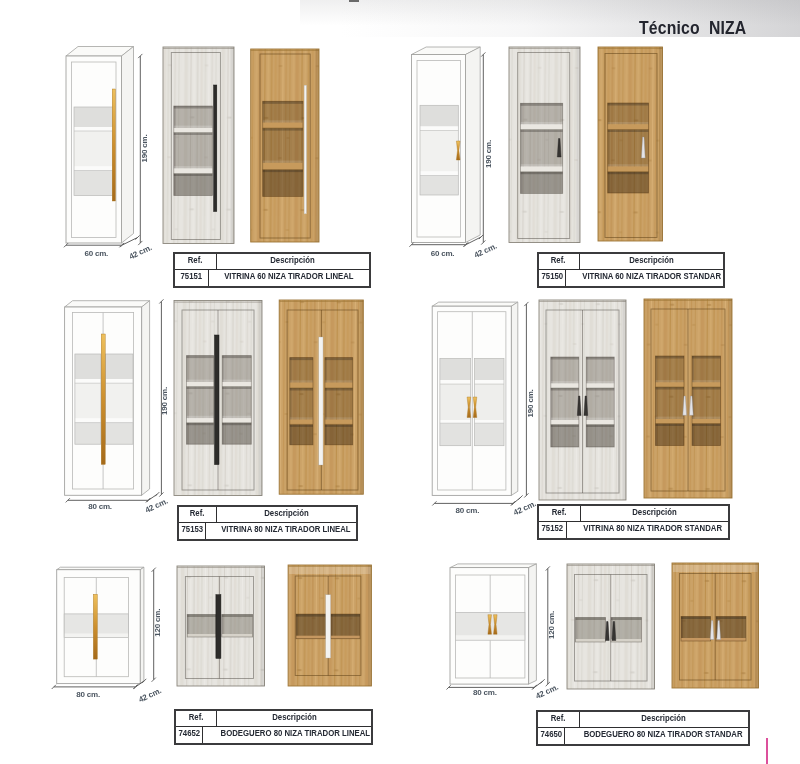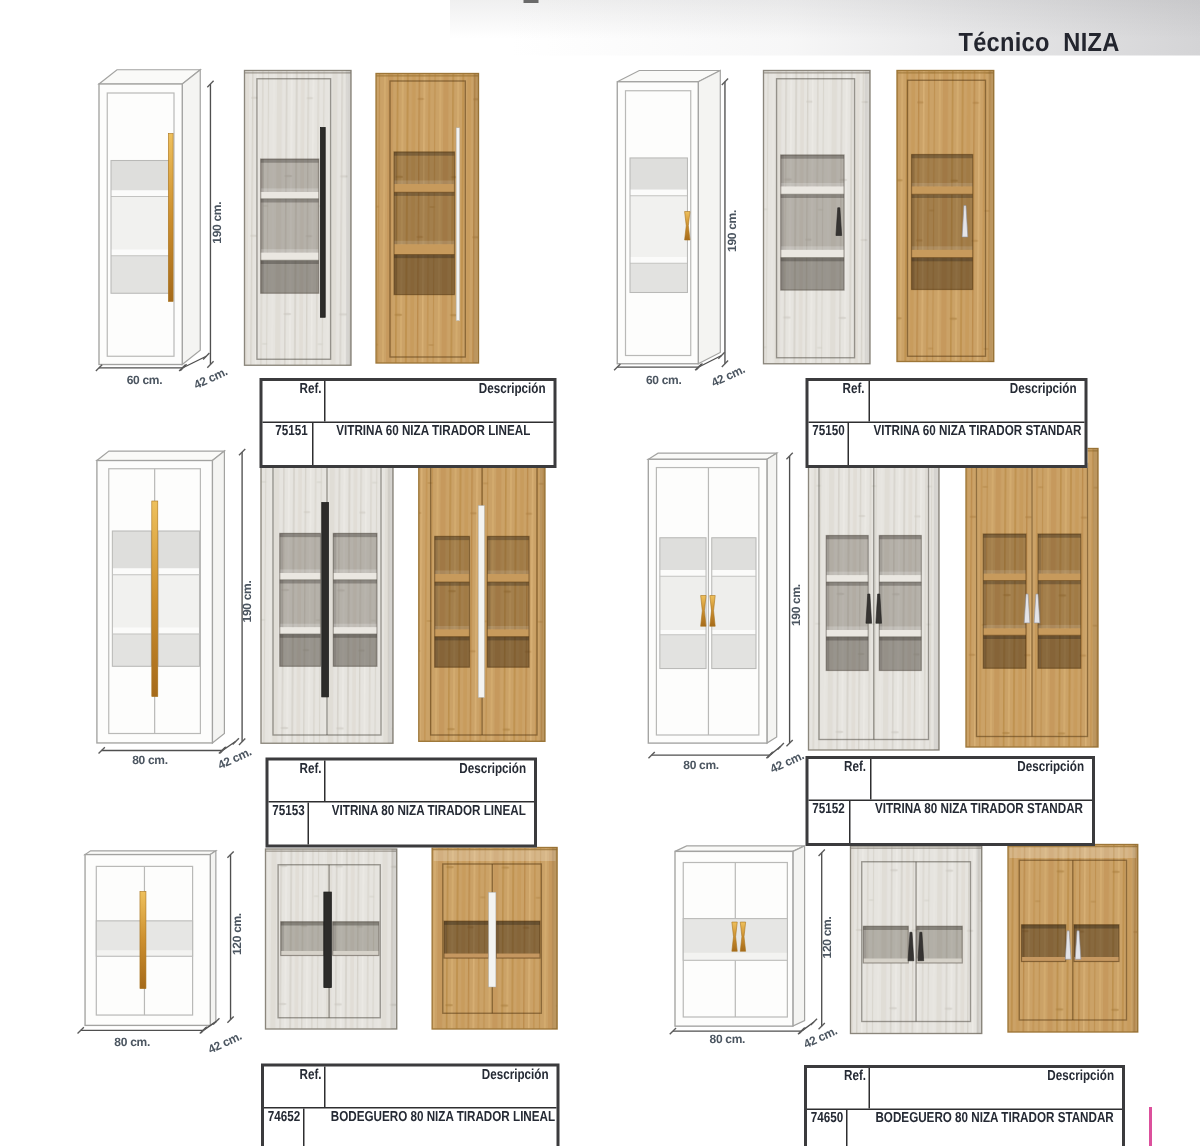--- a/index.html
+++ b/index.html
@@ -1,18 +1,18 @@
 <!DOCTYPE html>
 <html><head><meta charset="utf-8"><style>
 html,body{margin:0;padding:0;background:#ffffff;width:800px;height:764px;overflow:hidden}
 *{box-sizing:border-box}
 body{position:relative;font-family:"Liberation Sans",sans-serif}
 .tbl{position:absolute;border:2px solid #3b3b3d;background:#fff;color:#252a34;
      font-weight:700;font-size:9.6px;white-space:nowrap}
-.tr{display:flex;height:28px;line-height:11.5px;text-align:right}
+.tr{display:flex;height:16px;line-height:11.5px;text-align:center}
 .hd{border-bottom:1.4px solid #2e2e30}
 .c1{border-right:1.4px solid #2e2e30}
 .c2{flex:1}
 .tx{display:inline-block;transform:scaleX(0.81);transform-origin:50% 50%}
 </style></head><body>
 
 <div style="position:absolute;left:300px;top:0;width:500px;height:37px;background:linear-gradient(to bottom, rgba(80,80,84,0.09), rgba(80,80,84,0) 70%),linear-gradient(to right, rgba(255,255,255,0) 8%, rgba(210,210,212,0.18) 45%, #d4d4d6 100%);"></div>
 
 <div style="position:absolute;left:639px;top:17.5px;font-size:17.5px;font-weight:700;color:#23252e;letter-spacing:0.2px;transform:scaleX(0.9);transform-origin:0 0;">Técnico&nbsp;&nbsp;NIZA</div>
 

